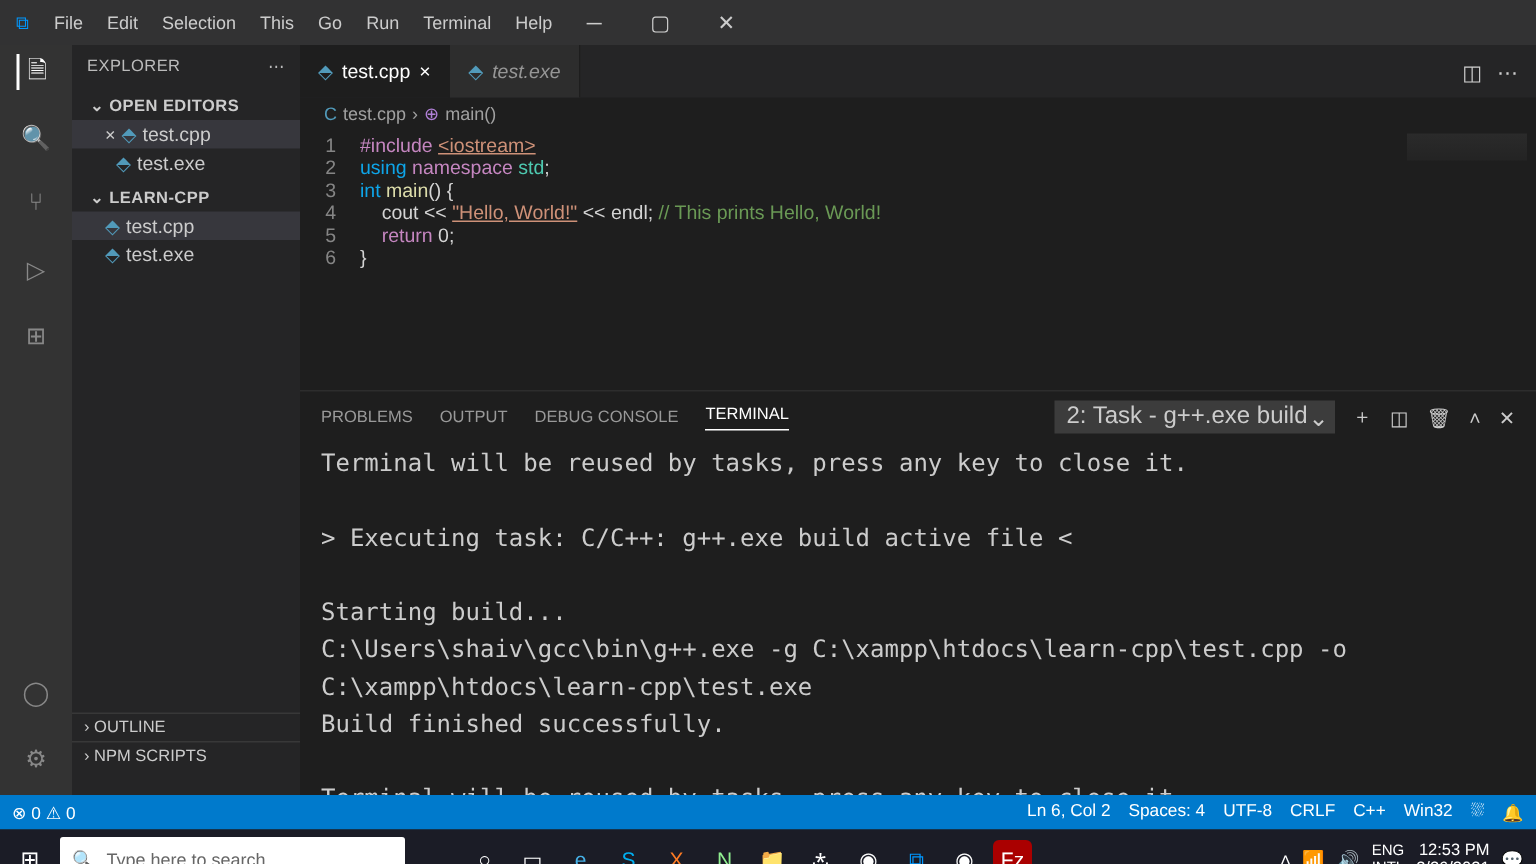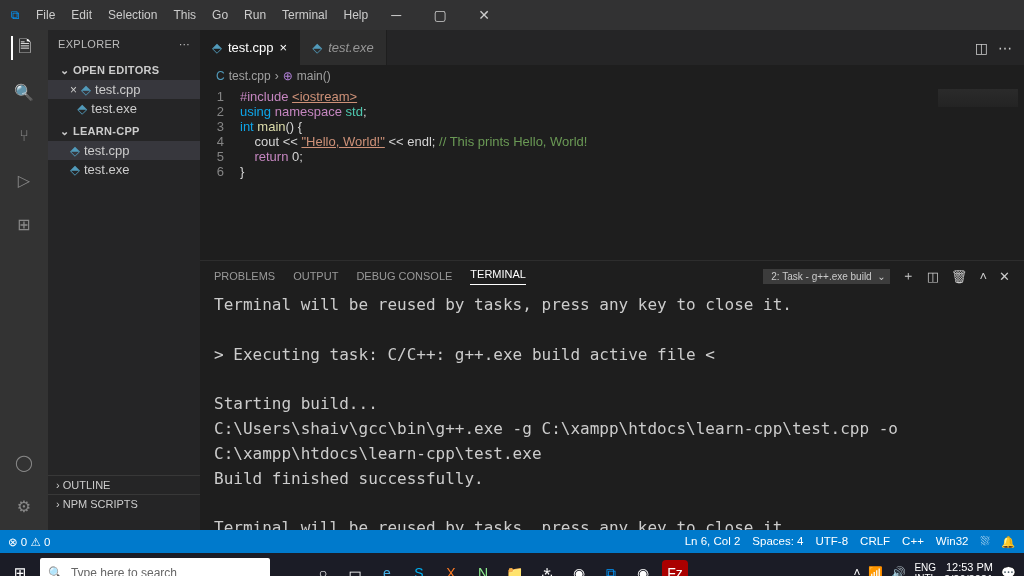--- a/index.html
+++ b/index.html
@@ -40,21 +40,21 @@
 .code { flex:1; font-family:Consolas,monospace; font-size:13px; padding:2px 0; position:relative; }
 .line { display:flex; }
 .ln { width:40px; text-align:right; color:#858585; padding-right:16px; }
 .tx { white-space:pre; color:#d4d4d4; }
 .kw { color:#c586c0; } .str { color:#ce9178;text-decoration:underline; } .typ { color:#0ea5e9; } .fn { color:#dcdcaa; } .cm { color:#6a9955; } .op { color:#d4d4d4; } .ns { color:#4ec9b0; }
 .minimap { position:absolute; right:6px; top:2px; width:80px; height:18px; background:linear-gradient(#3a3a3a,#2a2a2a); opacity:0.45; }
 .panel { border-top:1px solid #2d2d2d; background:#1e1e1e; display:flex; flex-direction:column; }
 .ptabs { display:flex; align-items:center; padding:6px 14px 0; gap:18px; font-size:11px; color:#999; }
 .ptabs span.active { color:#fff; border-bottom:1px solid #fff; padding-bottom:4px; }
 .ptabs .right { margin-left:auto; display:flex; align-items:center; gap:12px; color:#ccc; font-size:13px; }
-.ptabs .drop { background:#3c3c3c; padding:2px 18px 2px 8px; font-size:10px; position:relative; }
+.ptabs .drop { background:#3c3c3c; padding:2px 18px 2px 8px; font-size:16px; position:relative; }
 .ptabs .drop::after { content:"⌄"; position:absolute; right:4px; }
 .term { flex:1; padding:8px 14px; font-family:Consolas,monospace; font-size:16px; color:#ccc; overflow:hidden; white-space:pre-wrap; line-height:1.55; }
 .status { height:23px; background:#007acc; color:#fff; font-size:11.5px; display:flex; align-items:center; padding:0 8px; gap:12px; }
 .status .right { margin-left:auto; display:flex; gap:12px; }
 .taskbar { height:40px; background:#1b1c26; display:flex; align-items:center; color:#fff; font-size:12px; }
 .taskbar .start { width:40px; text-align:center; font-size:15px; }
 .taskbar .search { flex:0 0 230px; height:30px; background:#fff; color:#666; display:flex; align-items:center; padding:0 8px; gap:8px; border-radius:2px; }
 .taskbar .tray { margin-left:auto; display:flex; align-items:center; gap:8px; padding-right:8px; }
 .taskbar .clock { text-align:right; line-height:1.1; font-size:11px; }
 .taskbar .apps { display:flex; gap:6px; margin-left:40px; }

